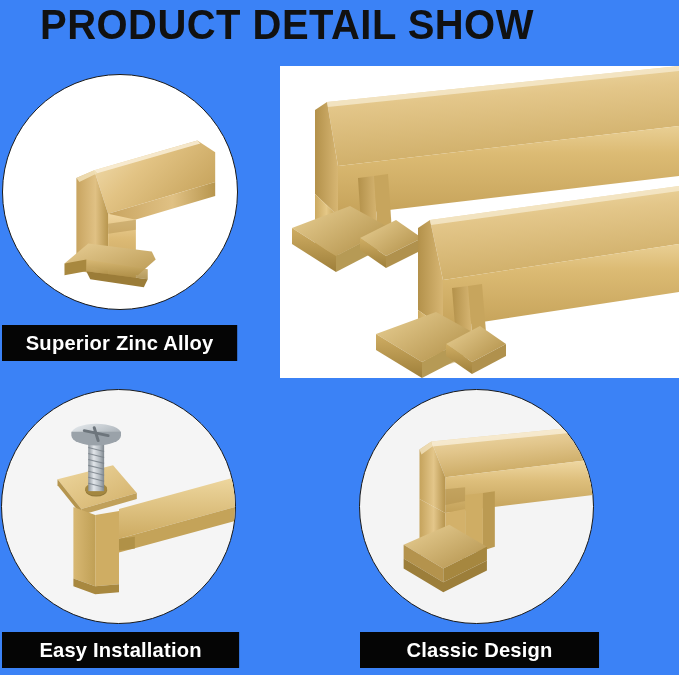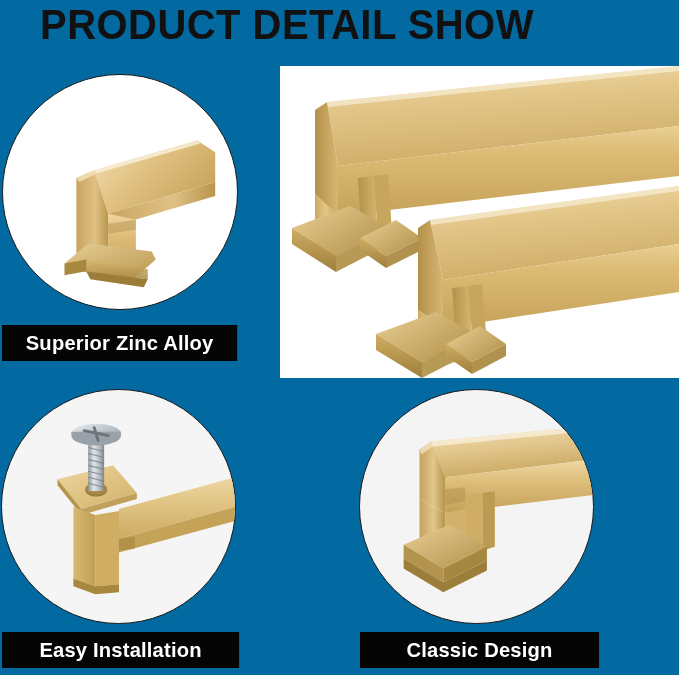--- a/index.html
+++ b/index.html
@@ -7,21 +7,21 @@
     padding: 0;
     background: #ffffff;
   }
   body {
     font-family: "Liberation Sans", sans-serif;
   }
   #page {
     position: relative;
     width: 679px;
     height: 675px;
-    background: #0369a1;
+    background: #3b82f6;
     overflow: hidden;
   }
 
   
   .page-title {
     position: absolute;
     left: 40px;
     top: 2px;
     font-family: "Liberation Sans", sans-serif;
     font-size: 43px;

